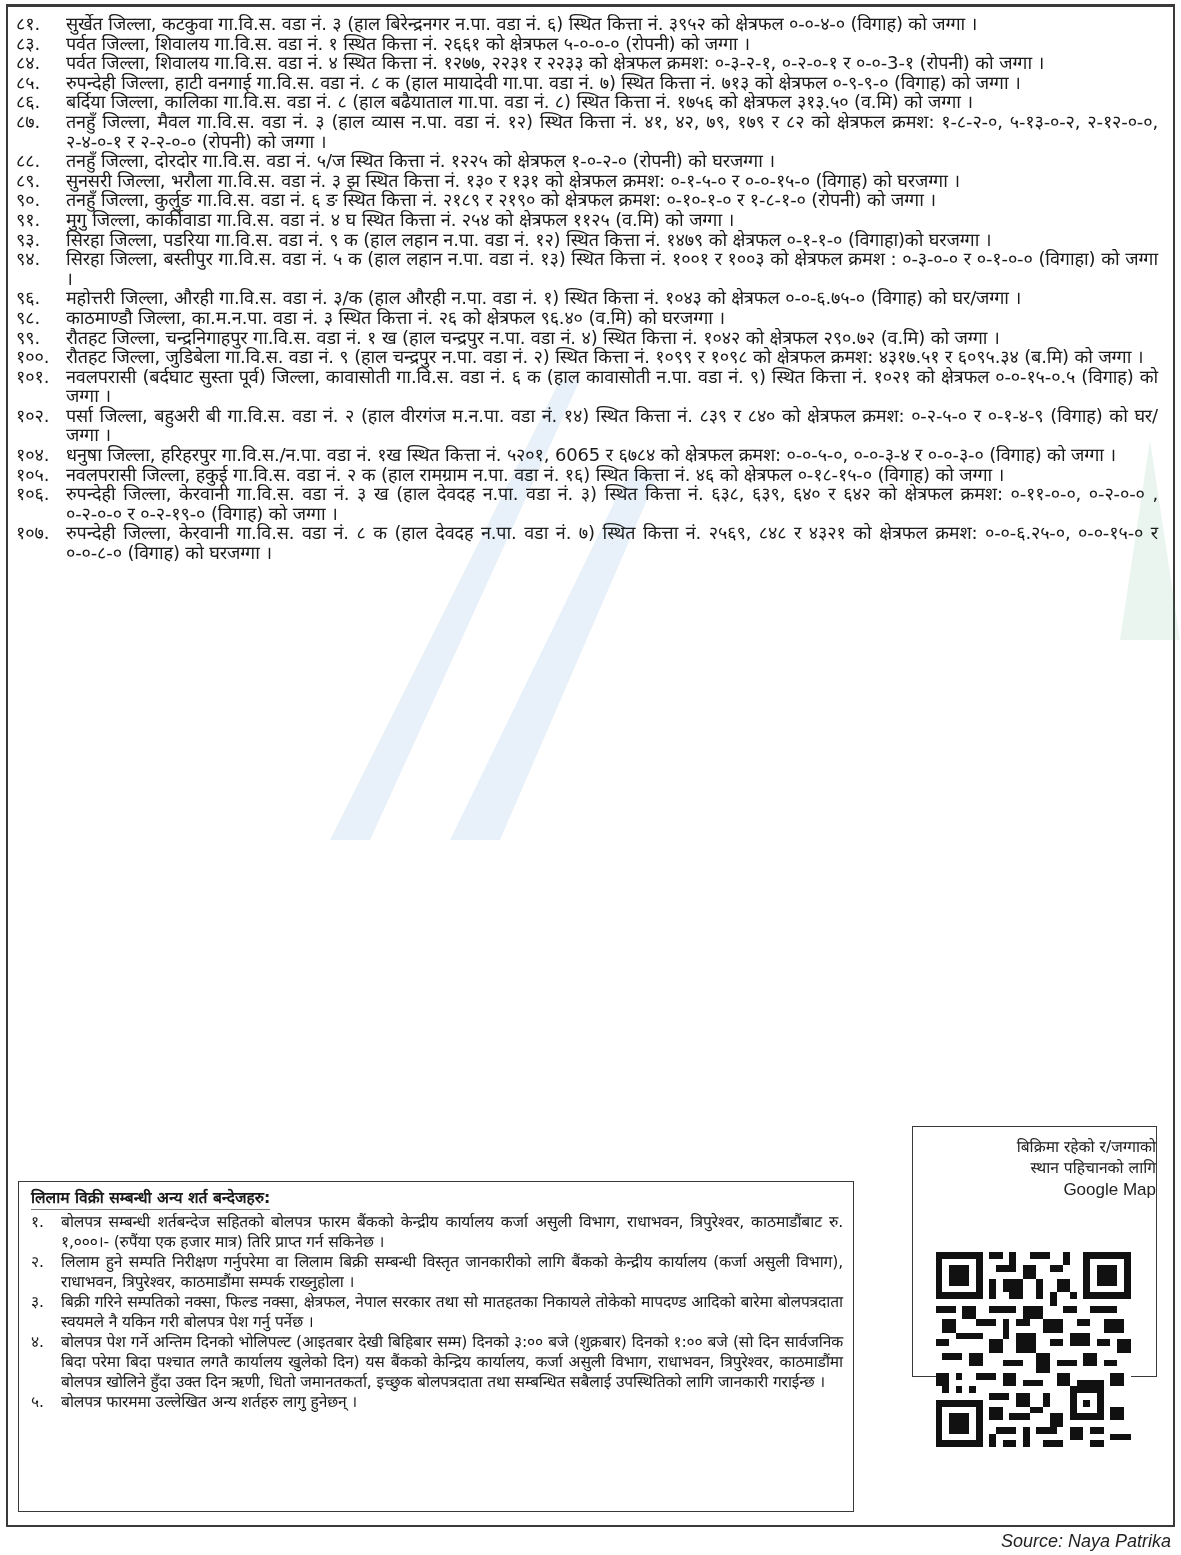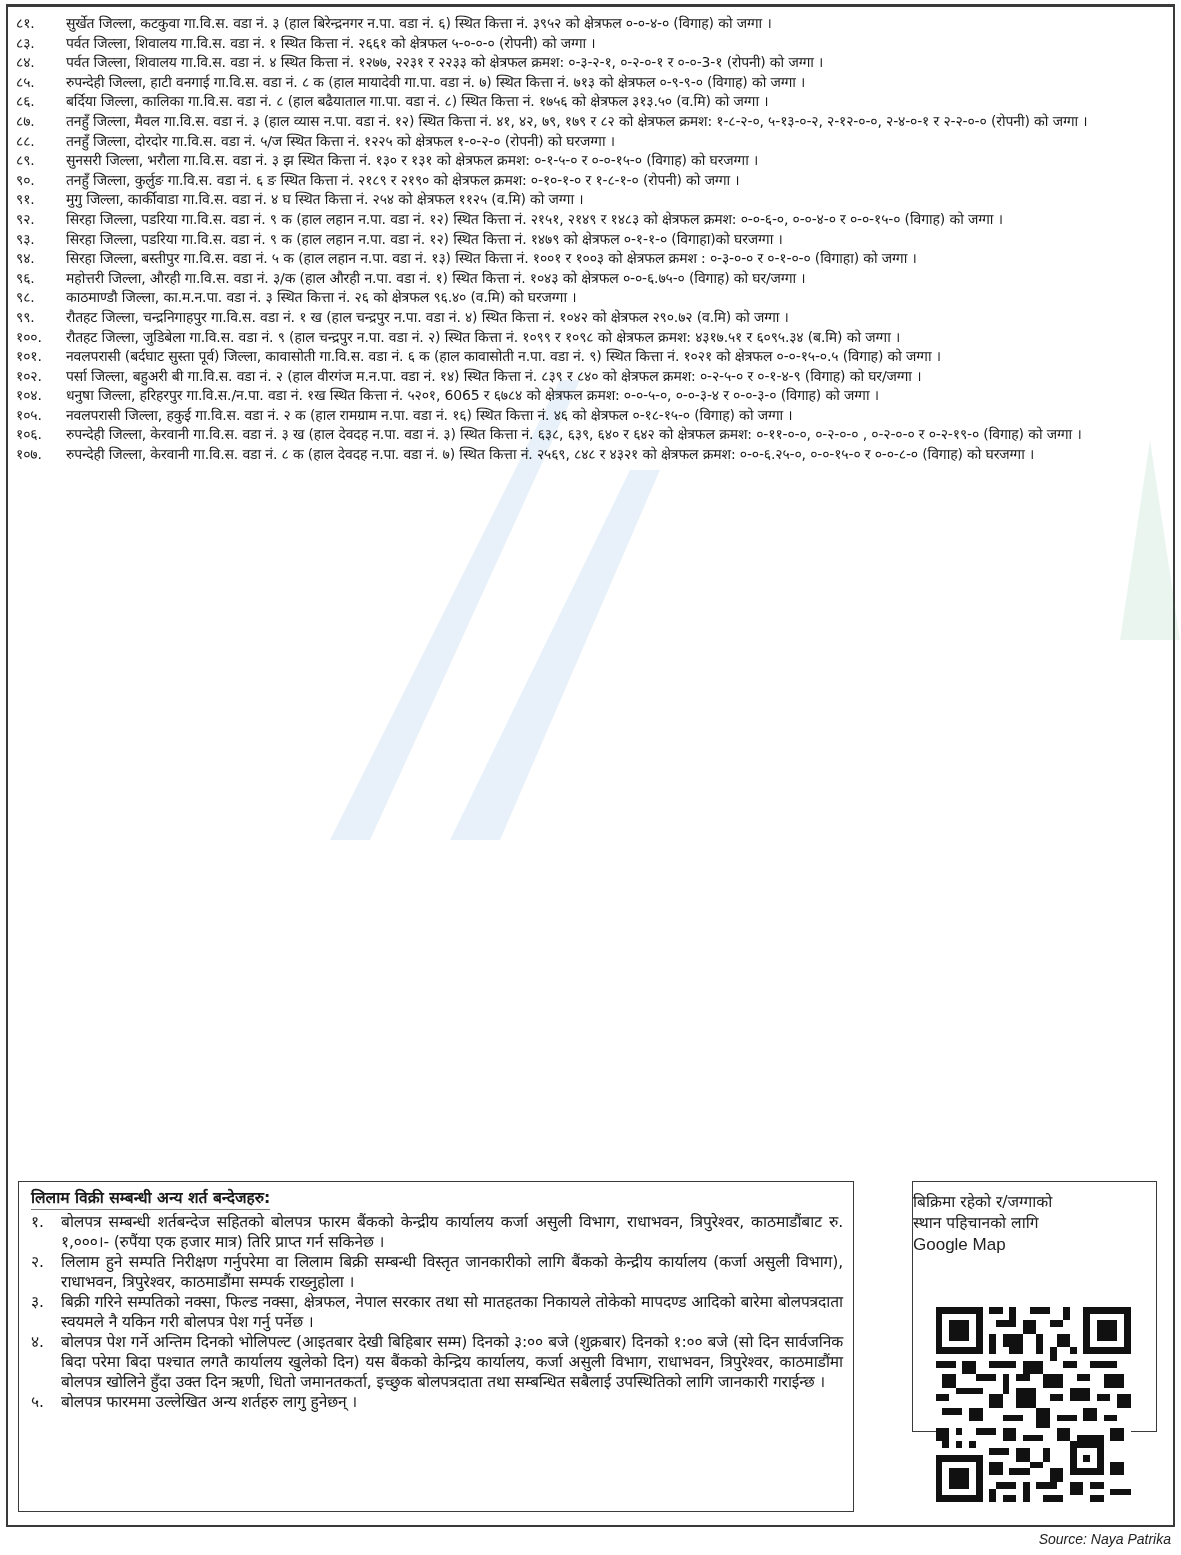--- a/index.html
+++ b/index.html
@@ -10,49 +10,49 @@
   .frame {
     position: absolute; left: 6px; top: 4px; width: 1169px; height: 1523px;
     border: 2px solid #3a3a3a; border-top: 3px solid #3a3a3a; box-sizing: border-box;
     background: #ffffff;
   }
   .list {
     position: absolute; left: 16px; top: 14px; width: 1142px;
   }
   .item {
     display: flex; align-items: flex-start;
-    font-size: 14px; line-height: 19.6px; letter-spacing: -0.15px;
+    font-size: 18px; line-height: 19.6px; letter-spacing: -0.15px;
   }
   .num { flex: 0 0 50px; white-space: nowrap; }
   .text { flex: 1 1 auto; text-align: justify; }
   .terms {
     position: absolute; left: 18px; top: 1181px; width: 836px; height: 331px;
     border: 1.5px solid #3a3a3a; box-sizing: border-box; padding: 6px 10px 0 12px;
   }
   .terms-title {
     font-size: 15.6px; font-weight: bold; line-height: 20px;
     display: inline-block; border-bottom: 1.5px solid #7a7a7a; padding-bottom: 1px;
     margin-bottom: 2px;
   }
   .term {
     display: flex; align-items: flex-start;
     font-size: 15.6px; line-height: 20px; letter-spacing: -0.15px;
   }
   .term .tnum { flex: 0 0 30px; }
   .term .ttext { flex: 1 1 auto; text-align: justify; }
   .mapbox {
-    position: absolute; left: 912px; top: 1181px; width: 245px; height: 251px;
-    border: 1.5px solid #3a3a3a; box-sizing: border-box; text-align: left;
+    position: absolute; left: 912px; top: 1126px; width: 245px; height: 251px;
+    border: 1.5px solid #3a3a3a; box-sizing: border-box; text-align: right;
   }
   .map-caption { font-size: 15.6px; line-height: 21px; margin-top: 10px; color: #222; }
   .map-caption .en { font-family: "Liberation Sans", sans-serif; font-size: 17px; }
   .qr { position: absolute; left: 20px; top: 125px; width: 200px; height: 195px; }
   .source {
     position: absolute; right: 10px; top: 1531px;
-    font-family: "Liberation Sans", sans-serif; font-style: italic; font-size: 14px; color: #222;
+    font-family: "Liberation Sans", sans-serif; font-style: italic; font-size: 18px; color: #222;
   }
   .watermark {
     position: absolute; pointer-events: none; opacity: 0.10;
   }
 </style>
 </head>
 <body>
 
 <div class="frame"></div>
 
@@ -97,24 +97,20 @@
       <span class="num">८९.</span>
       <span class="text">सुनसरी जिल्ला, भरौला गा.वि.स. वडा नं. ३ झ स्थित कित्ता नं. १३० र १३१ को क्षेत्रफल क्रमश: ०-१-५-० र ०-०-१५-० (विगाह) को घरजग्गा ।</span>
     </div>
     <div class="item">
       <span class="num">९०.</span>
       <span class="text">तनहुँ जिल्ला, कुर्लुङ गा.वि.स. वडा नं. ६ ङ स्थित कित्ता नं. २१८९ र २१९० को क्षेत्रफल क्रमश: ०-१०-१-० र १-८-१-० (रोपनी) को जग्गा ।</span>
     </div>
     <div class="item">
       <span class="num">९१.</span>
       <span class="text">मुगु जिल्ला, कार्कीवाडा गा.वि.स. वडा नं. ४ घ स्थित कित्ता नं. २५४ को क्षेत्रफल ११२५ (व.मि) को जग्गा ।</span>
-    </div>
-    <div class="item">
-      <span class="num">९२.</span>
-      <span class="text">सिरहा जिल्ला, पडरिया गा.वि.स. वडा नं. ९ क (हाल लहान न.पा. वडा नं. १२) स्थित कित्ता नं. २१५१, २१४९ र १४८३ को क्षेत्रफल क्रमश: ०-०-६-०, ०-०-४-० र ०-०-१५-० (विगाह) को जग्गा ।</span>
     </div>
     <div class="item">
       <span class="num">९३.</span>
       <span class="text">सिरहा जिल्ला, पडरिया गा.वि.स. वडा नं. ९ क (हाल लहान न.पा. वडा नं. १२) स्थित कित्ता नं. १४७९ को क्षेत्रफल ०-१-१-० (विगाहा)को घरजग्गा ।</span>
     </div>
     <div class="item">
       <span class="num">९४.</span>
       <span class="text">सिरहा जिल्ला, बस्तीपुर गा.वि.स. वडा नं. ५ क (हाल लहान न.पा. वडा नं. १३) स्थित कित्ता नं. १००१ र १००३ को क्षेत्रफल क्रमश : ०-३-०-० र ०-१-०-० (विगाहा) को जग्गा ।</span>
     </div>
     <div class="item">

